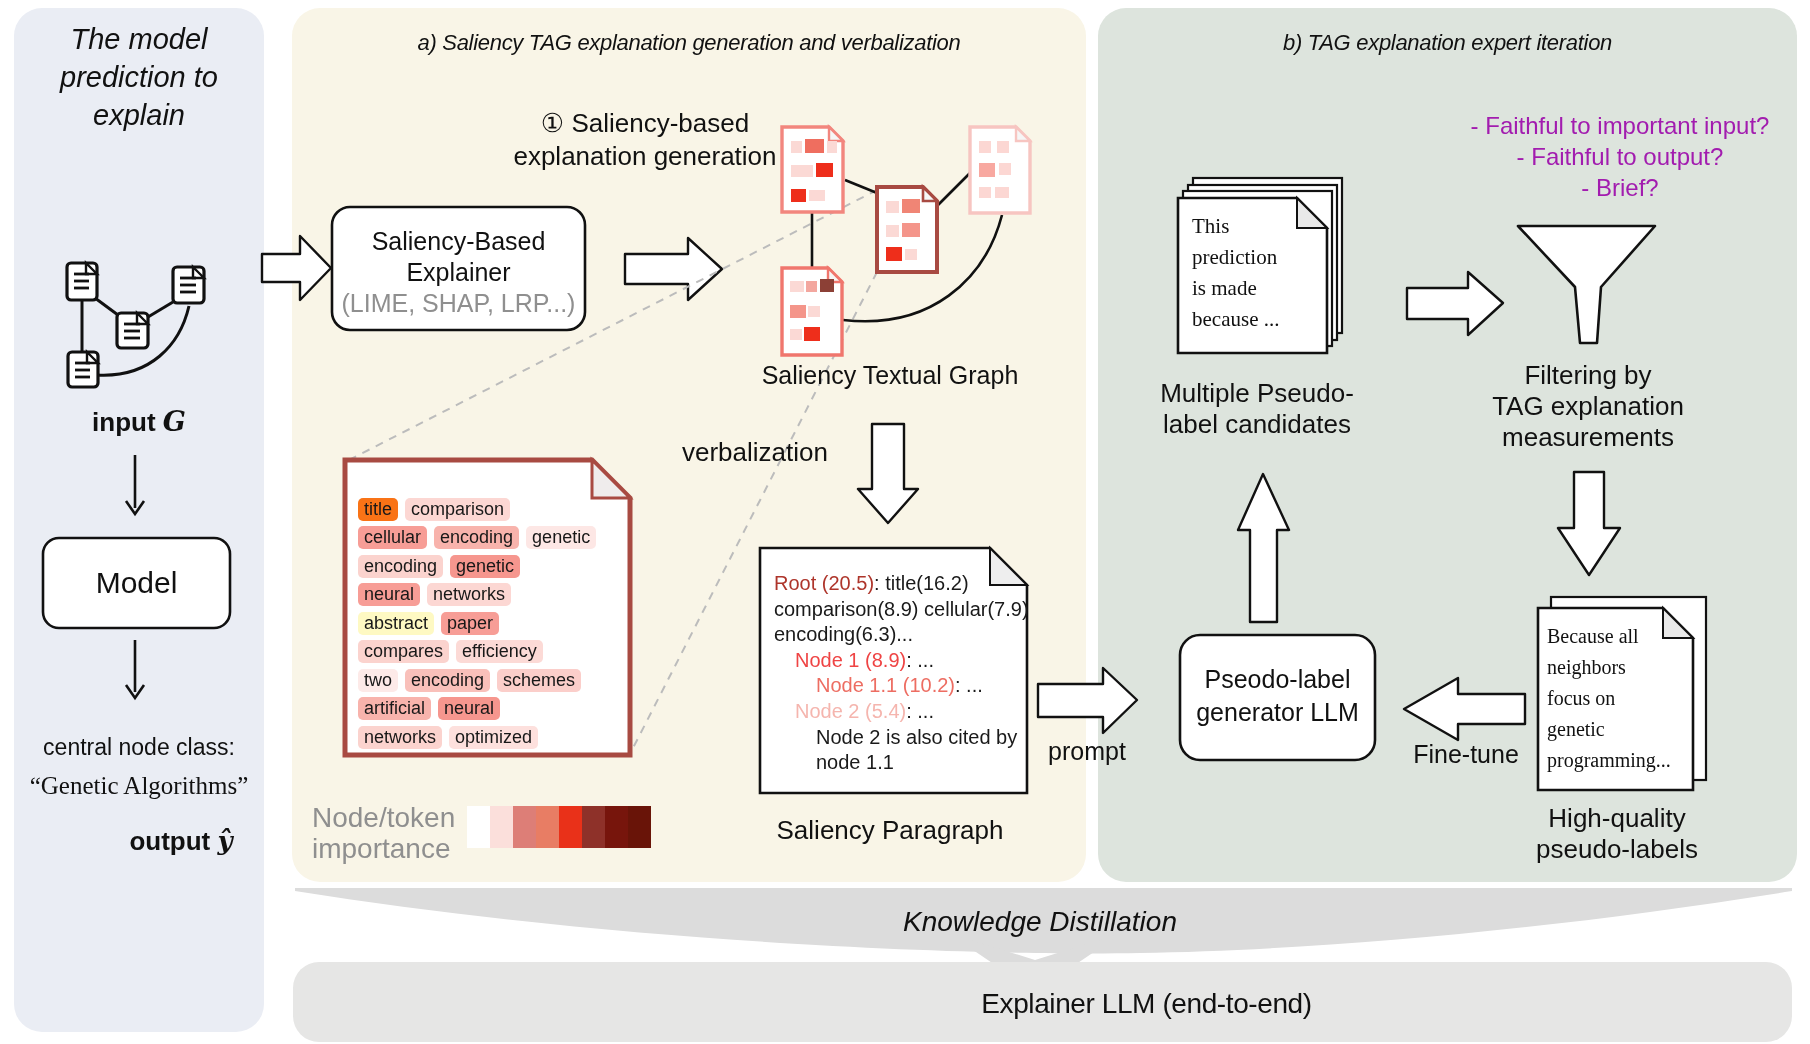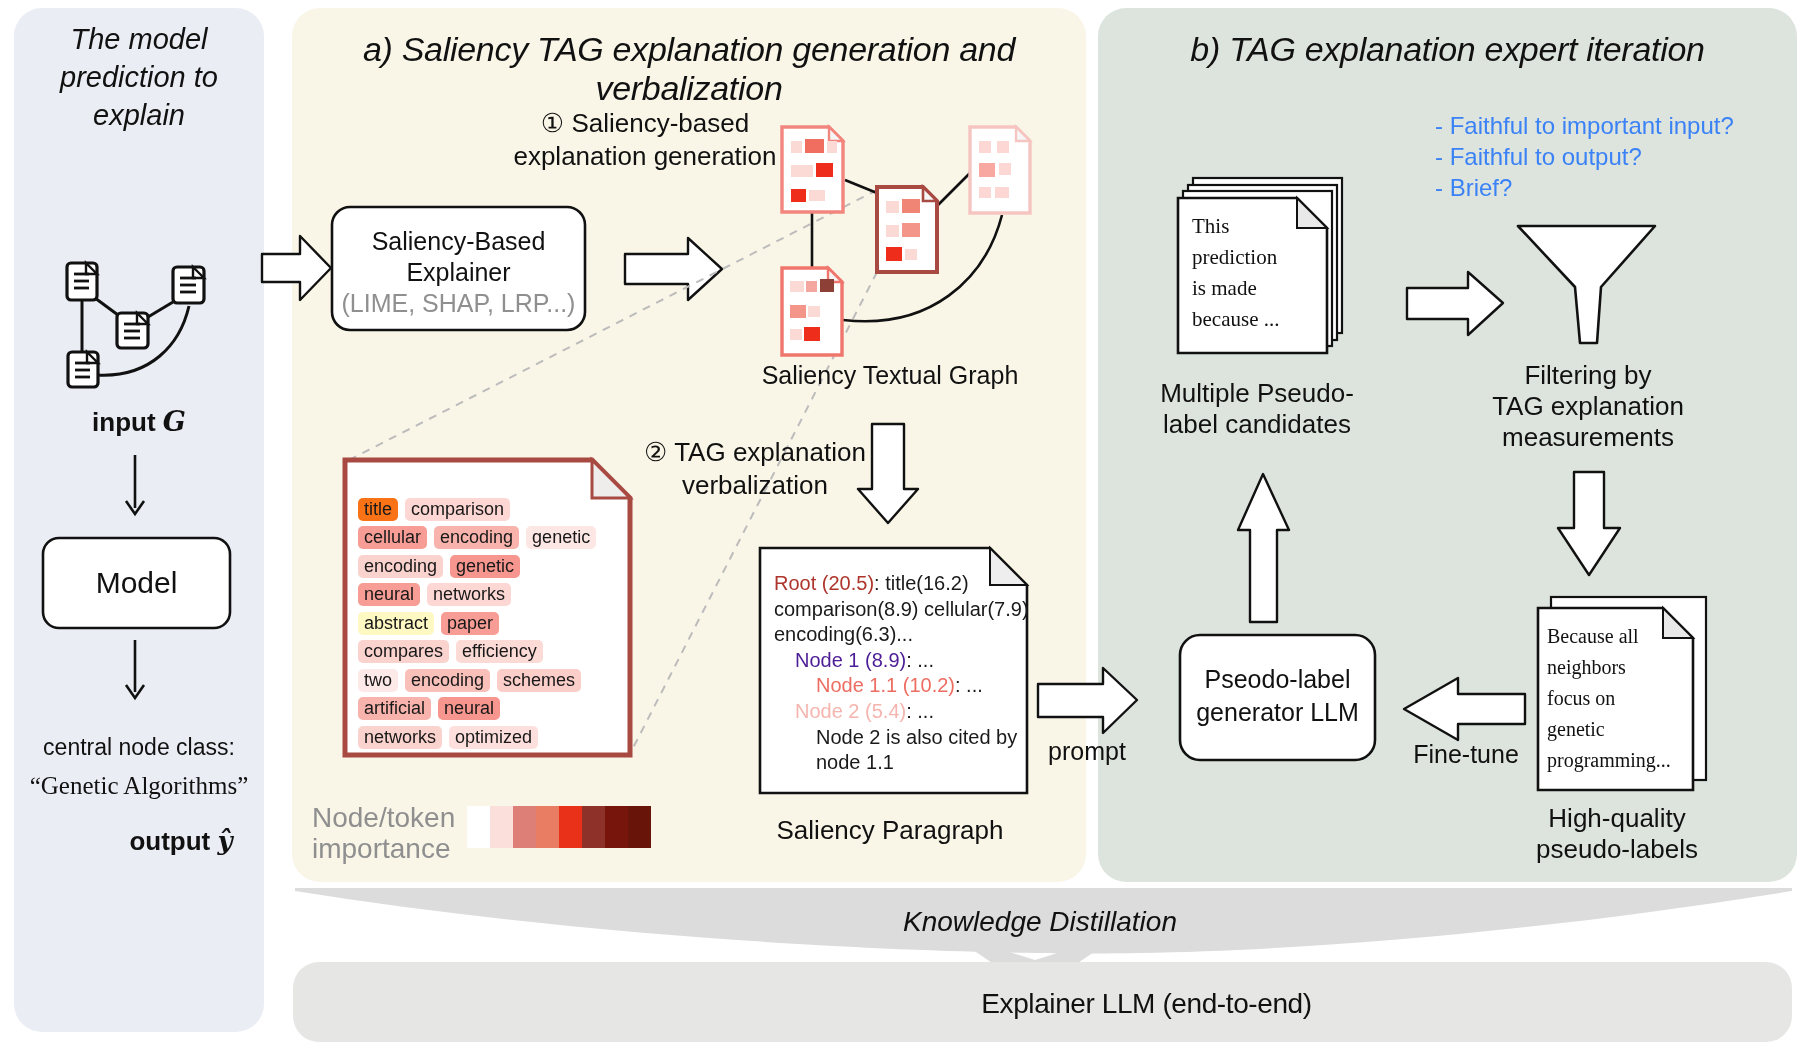--- a/index.html
+++ b/index.html
@@ -7,28 +7,28 @@
          font-family:"Liberation Sans", sans-serif;color:#111;}
   .panel{position:absolute;border-radius:28px;z-index:0;}
   #panel-left{left:14px;top:8px;width:250px;height:1024px;background:#eaedf4;}
   #panel-a{left:292px;top:8px;width:794px;height:874px;background:#f9f5e7;}
   #panel-b{left:1098px;top:8px;width:699px;height:874px;background:#dde4dd;}
   #bottom-bar{left:293px;top:962px;width:1499px;height:80px;background:#e6e6e5;border-radius:26px;z-index:2;}
   svg.overlay{position:absolute;left:0;top:0;z-index:1;}
   .txt{position:absolute;z-index:2;}
   .ctr{text-align:center;}
   .it{font-style:italic;}
-  .panel-title{font-size:34px;font-style:italic;font-weight:500;letter-spacing:-0.3px;text-align:center;}
+  .panel-title{font-size:22px;font-style:italic;font-weight:500;letter-spacing:-0.3px;text-align:center;}
   .left-title{font-size:29px;font-style:italic;font-weight:500;line-height:38px;}
   .step-label{font-size:26px;line-height:33px;}
   .boxlabel{font-size:25px;line-height:31px;}
   .gray{color:#8f8f8f;}
   .caption{font-size:25px;}
   .caption2{font-size:26px;line-height:31px;}
-  .criteria{font-size:24px;line-height:31px;color:#3b82f6;}
+  .criteria{font-size:24px;line-height:31px;color:#a21caf;text-align:center;}
   .comic{font-family:cursive;font-size:21px;line-height:31px;}
   .pill-row{display:flex;gap:7px;height:28.5px;align-items:center;}
   .pill{padding:1px 6px;border-radius:5px;font-size:18px;white-space:nowrap;color:#181818;}
   .pline{font-size:20px;line-height:25.6px;white-space:nowrap;}
   .scale{display:flex;}
   .scale span{flex:1;}
   .math{font-family:"DejaVu Serif", serif;font-style:italic;}
   .ln{white-space:nowrap;}
 </style>
 </head>
@@ -221,21 +221,20 @@
 
   <div class="txt boxlabel ctr" style="left:332px;top:226px;width:253px;">
     <div class="ln">Saliency-Based</div>
     <div class="ln">Explainer</div>
     <div class="ln gray">(LIME, SHAP, LRP...)</div>
   </div>
 
   <div class="txt caption ctr" style="left:690px;top:361px;width:400px;">Saliency Textual Graph</div>
 
   <div class="txt step-label ctr" style="left:600px;top:436px;width:310px;">
-      <div class="ln">② TAG explanation</div>
       <div class="ln">verbalization</div>
     </div>
 
   <div class="txt" style="left:358px;top:495px;width:264px;">
       <div class="pill-row">
         <span class="pill" style="background: #f97316;">title</span>
         <span class="pill" style="background: rgb(252, 215, 211);">comparison</span>
       </div>
       <div class="pill-row">
         <span class="pill" style="background: rgb(247, 157, 150);">cellular</span>
@@ -285,21 +284,21 @@
       <span style="background: rgb(233, 49, 25);"></span>
       <span style="background: rgb(142, 49, 41);"></span>
       <span style="background: rgb(119, 21, 12);"></span>
       <span style="background: rgb(105, 20, 8);"></span>
     </div>
 
   <div class="txt" style="left:774px;top:571px;width:250px;">
       <div class="pline" style="margin-left: 0px;"><span style="color: rgb(174, 53, 43);">Root (20.5)</span><span style="color: rgb(26, 26, 26);">: title(16.2)</span></div>
       <div class="pline" style="margin-left: 0px;"><span style="color: rgb(26, 26, 26);">comparison(8.9) cellular(7.9)</span></div>
       <div class="pline" style="margin-left: 0px;"><span style="color: rgb(26, 26, 26);">encoding(6.3)...</span></div>
-      <div class="pline" style="margin-left: 21px;"><span style="color: #4c1d95;">Node 1 (8.9)</span><span style="color: rgb(26, 26, 26);">: ...</span></div>
+      <div class="pline" style="margin-left: 21px;"><span style="color: #ef4444;">Node 1 (8.9)</span><span style="color: rgb(26, 26, 26);">: ...</span></div>
       <div class="pline" style="margin-left: 42px;"><span style="color: rgb(237, 109, 98);">Node 1.1 (10.2)</span><span style="color: rgb(26, 26, 26);">: ...</span></div>
       <div class="pline" style="margin-left: 21px;"><span style="color: rgb(245, 181, 174);">Node 2 (5.4)</span><span style="color: rgb(26, 26, 26);">: ...</span></div>
       <div class="pline" style="margin-left: 42px;"><span style="color: rgb(26, 26, 26);">Node 2 is also cited by</span></div>
       <div class="pline" style="margin-left: 42px;"><span style="color: rgb(26, 26, 26);">node 1.1</span></div>
     </div>
 
   <div class="txt caption2 ctr" style="left:690px;top:815px;width:400px;">Saliency Paragraph</div>
 
   <div class="txt ctr" style="left:1027px;top:737px;width:120px;font-size:25px;">prompt</div>
 

